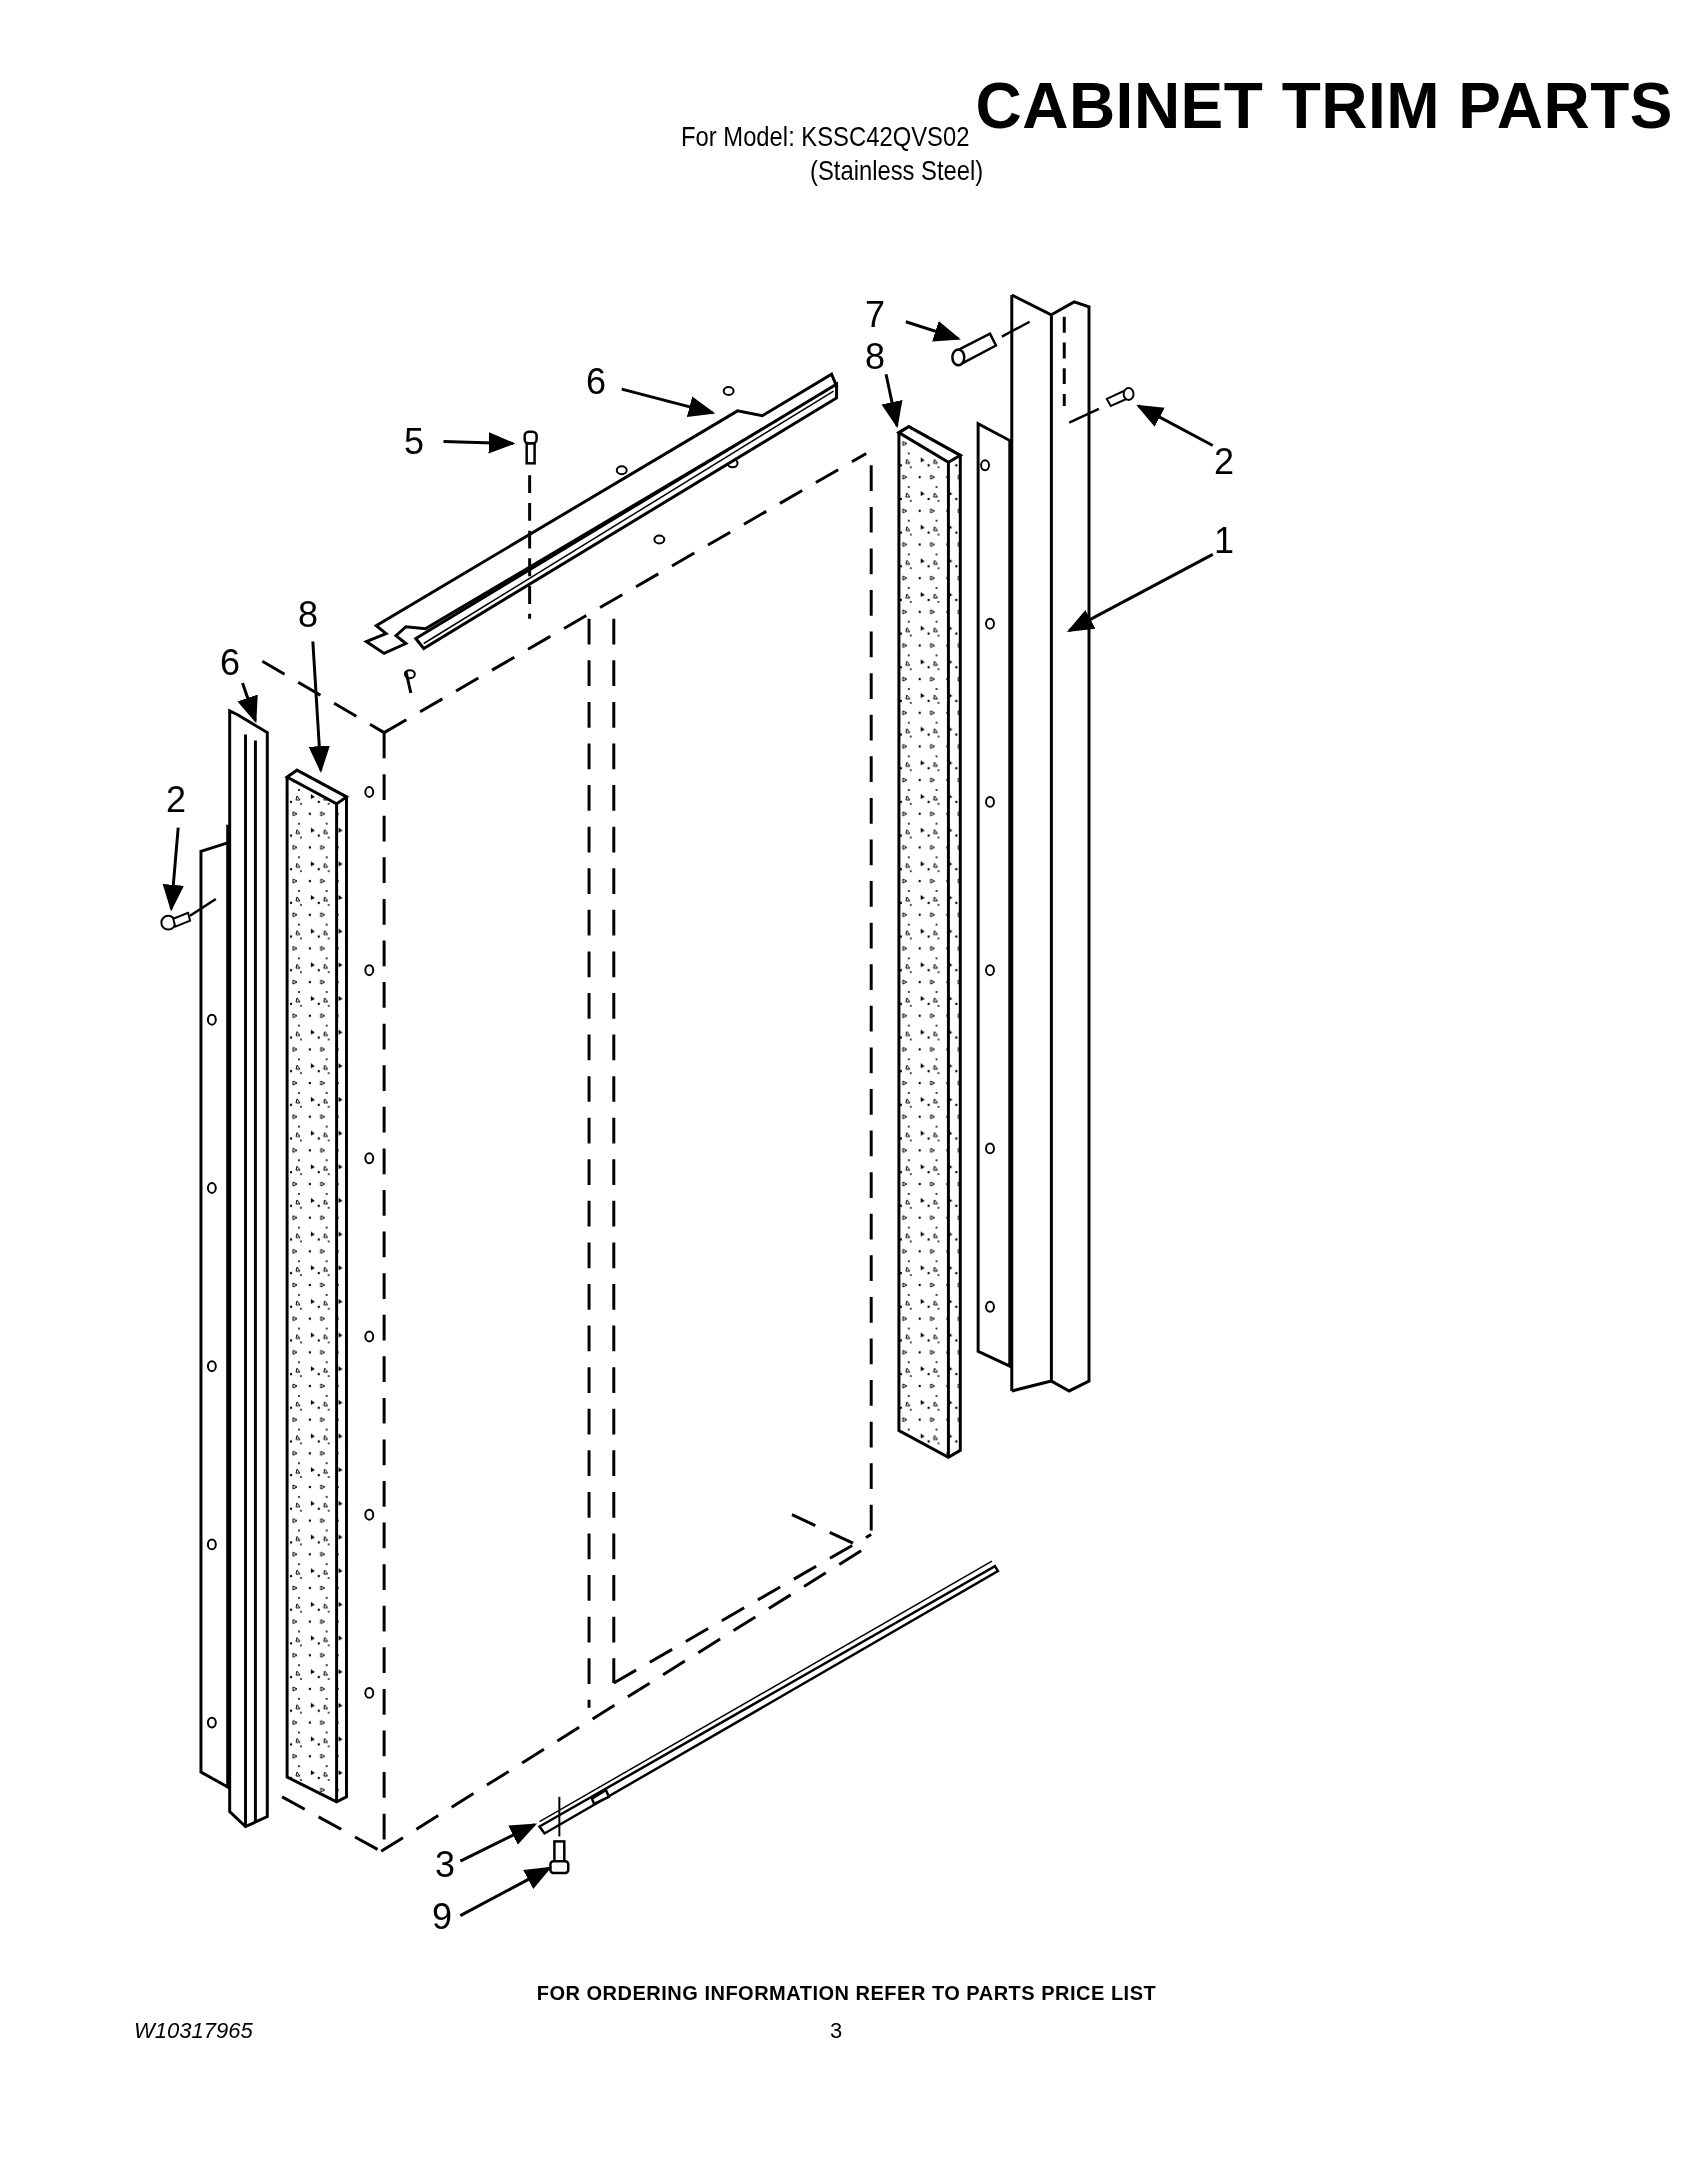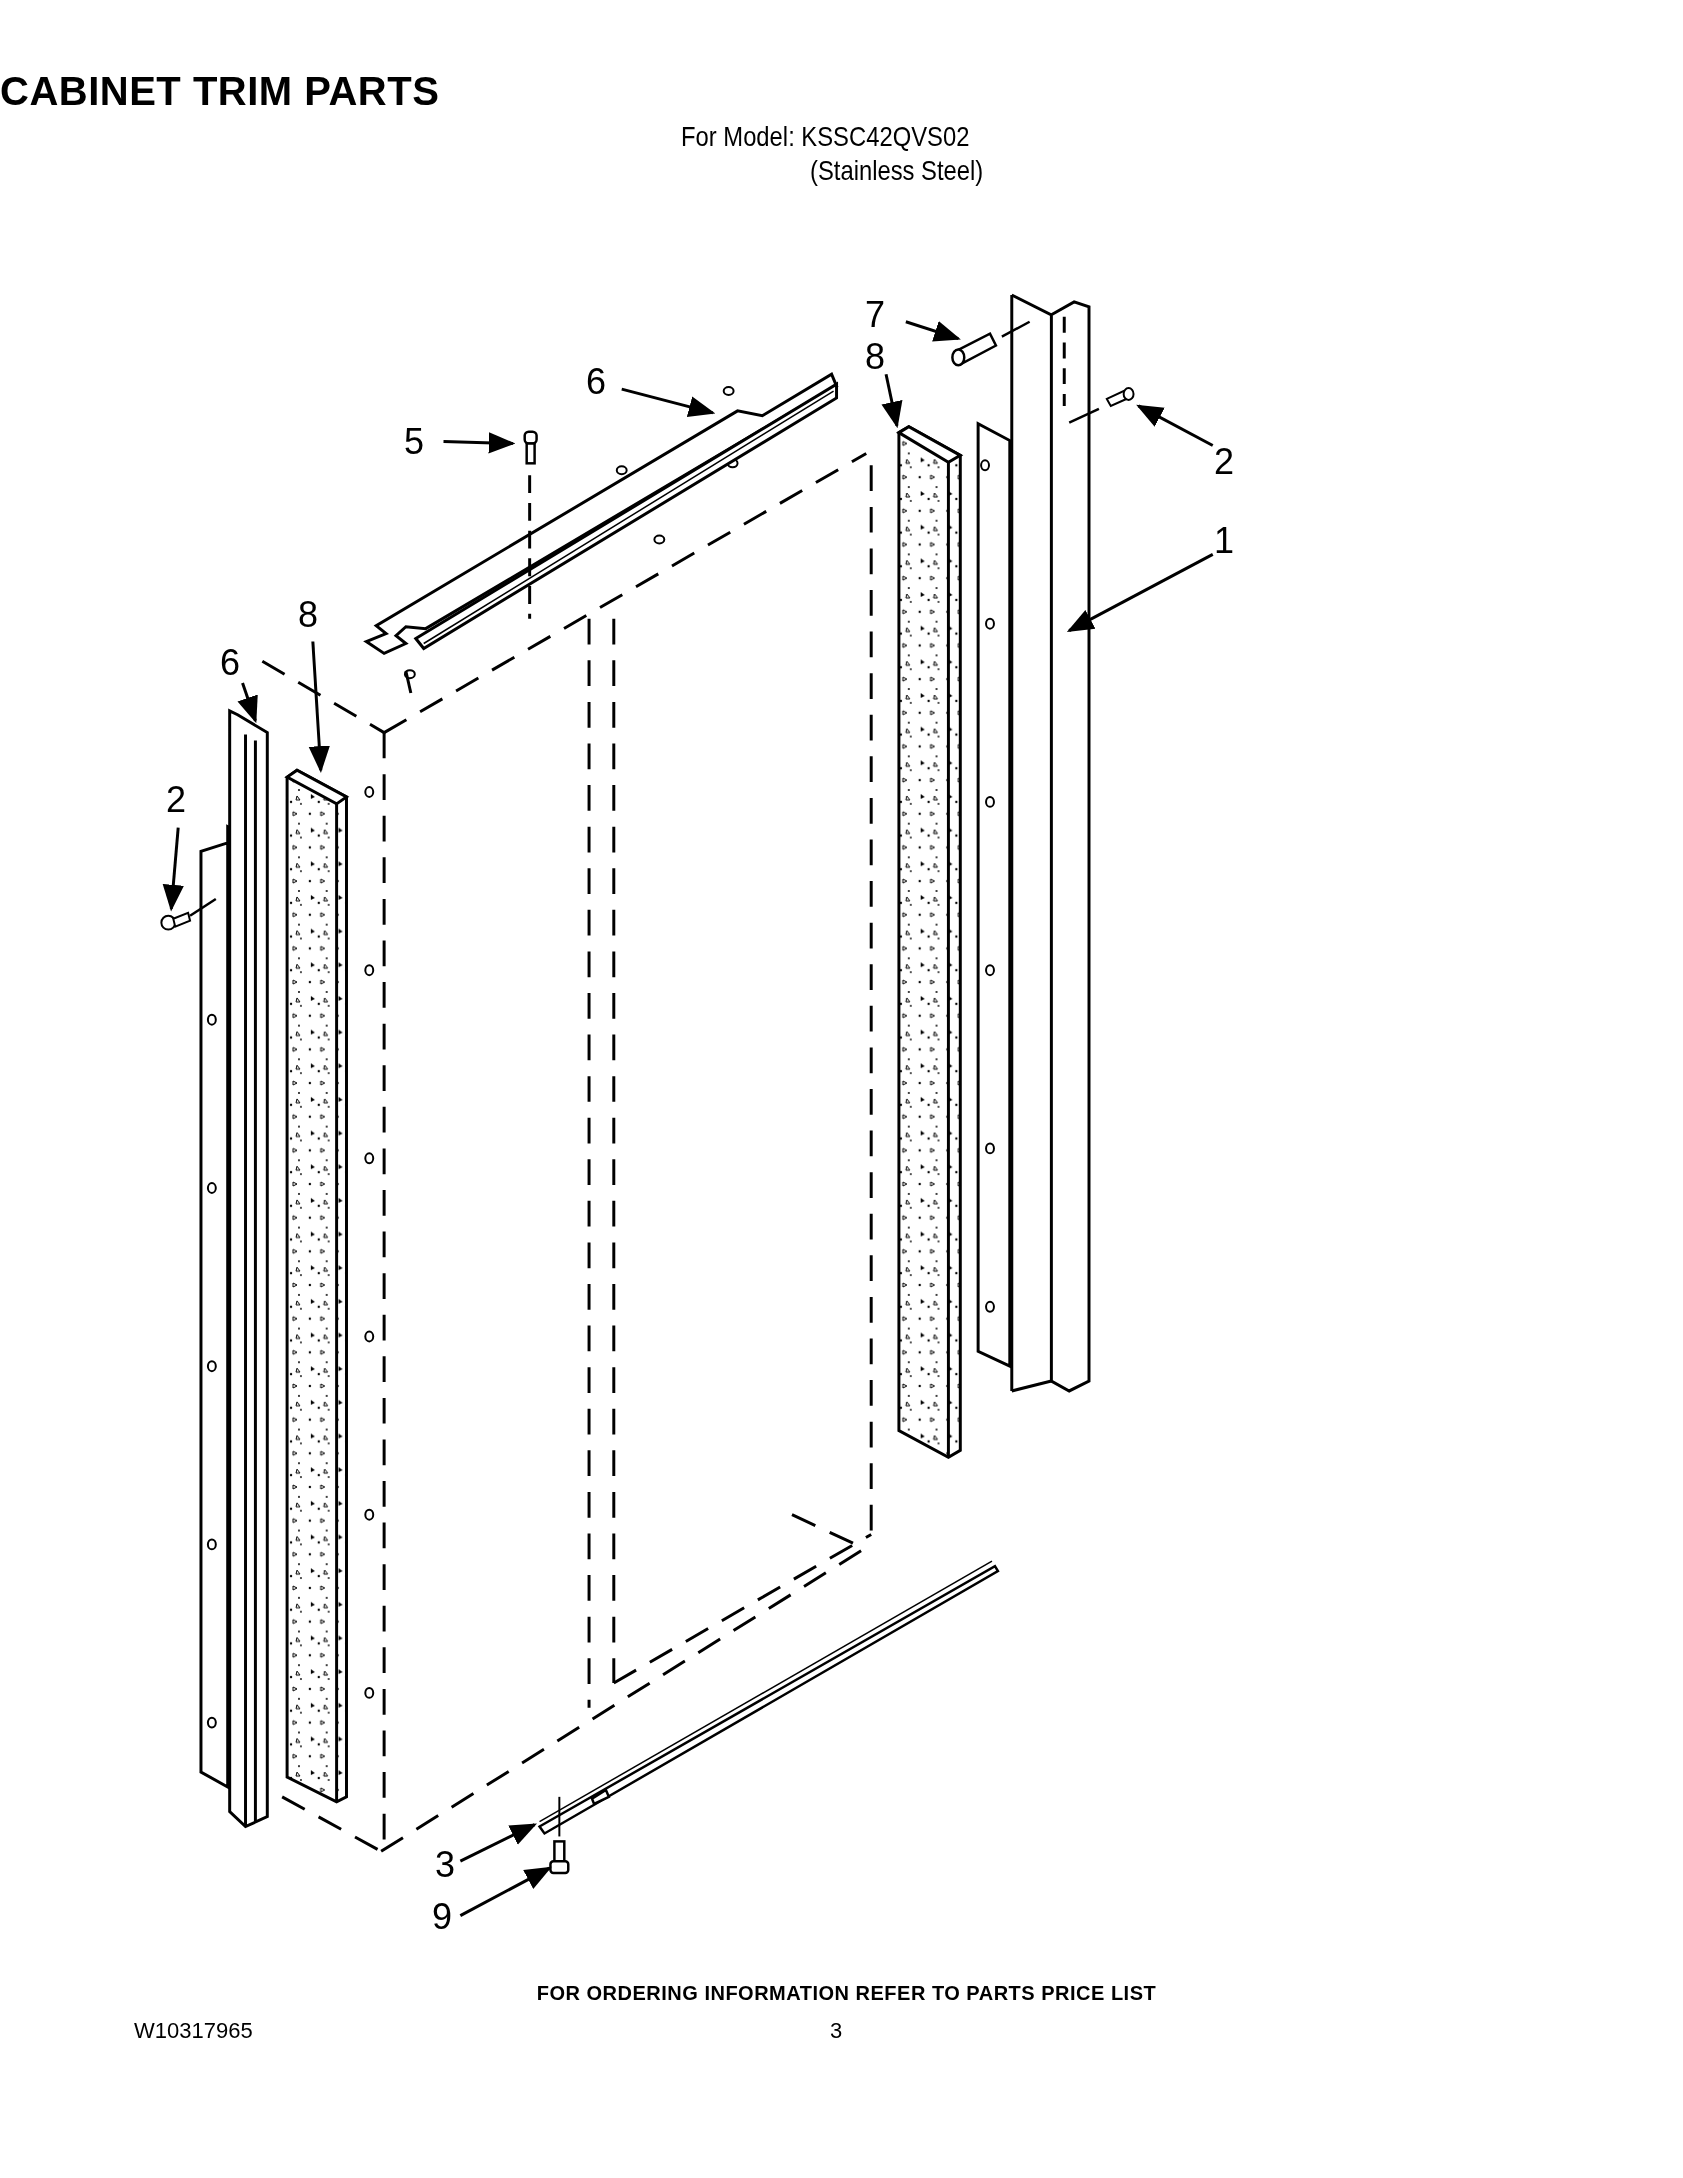--- a/index.html
+++ b/index.html
@@ -1,23 +1,23 @@
 <!DOCTYPE html>
 <html><head>
 <meta charset="utf-8">
 <style>
   html, body { margin:0; padding:0; background:#ffffff; }
   body { width:1683px; height:2178px; position:relative; overflow:hidden; font-family:"Liberation Sans", sans-serif; color:#000; }
-  .title { position:absolute; left:0; width:1673px; top:69px; text-align:left; font-weight:bold; font-size:40px; letter-spacing:0.5px; }
+  .title { position:absolute; left:0; width:1673px; top:69px; text-align:right; font-weight:bold; font-size:64px; letter-spacing:0.5px; }
   .subtitle { position:absolute; left:681px; top:121px; font-size:28px; transform:scaleX(0.85); transform-origin:left top; }
   .subtitle2 { position:absolute; left:810px; top:155px; font-size:28px; transform:scaleX(0.85); transform-origin:left top; }
   .diagram { position:absolute; left:0; top:0; width:1683px; height:2178px; }
   .callout { position:absolute; font-size:36px; font-weight:normal; line-height:1; }
   .footer-note { position:absolute; left:0; width:1693px; top:1982px; text-align:center; font-weight:bold; font-size:20px; letter-spacing:0.5px; }
-  .doc-number { position:absolute; left:134px; top:2018px; font-size:22px; }
+  .doc-number { position:absolute; left:134px; top:2018px; font-size:22px;font-style:italic; }
   .page-number { position:absolute; left:830px; top:2018px; font-size:22px; }
 </style>
 </head>
 <body>
 
 <div class="title">CABINET TRIM PARTS</div>
 <div class="subtitle">For Model: KSSC42QVS02</div>
 <div class="subtitle2">(Stainless Steel)</div>
 
 <svg class="diagram" viewBox="0 0 1700 2200" xmlns="http://www.w3.org/2000/svg">

